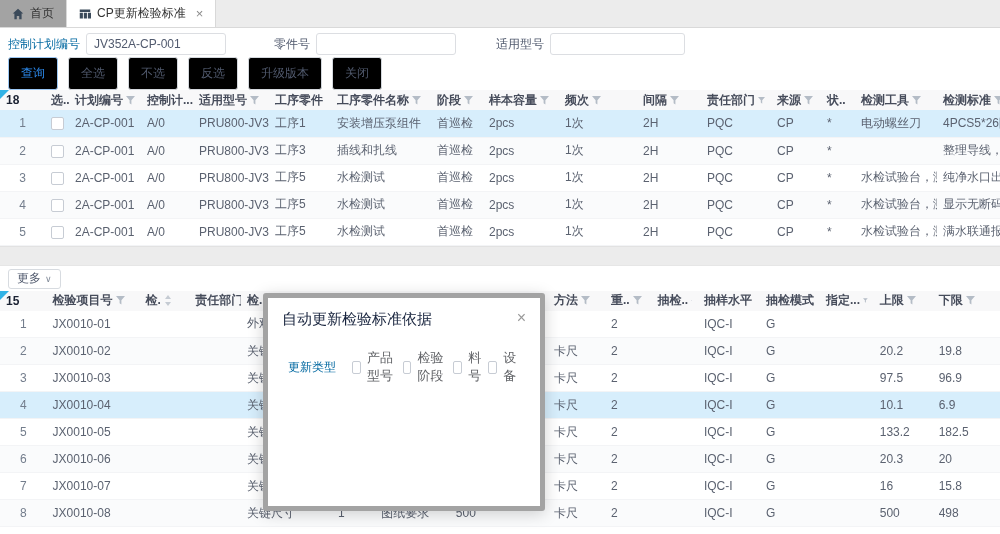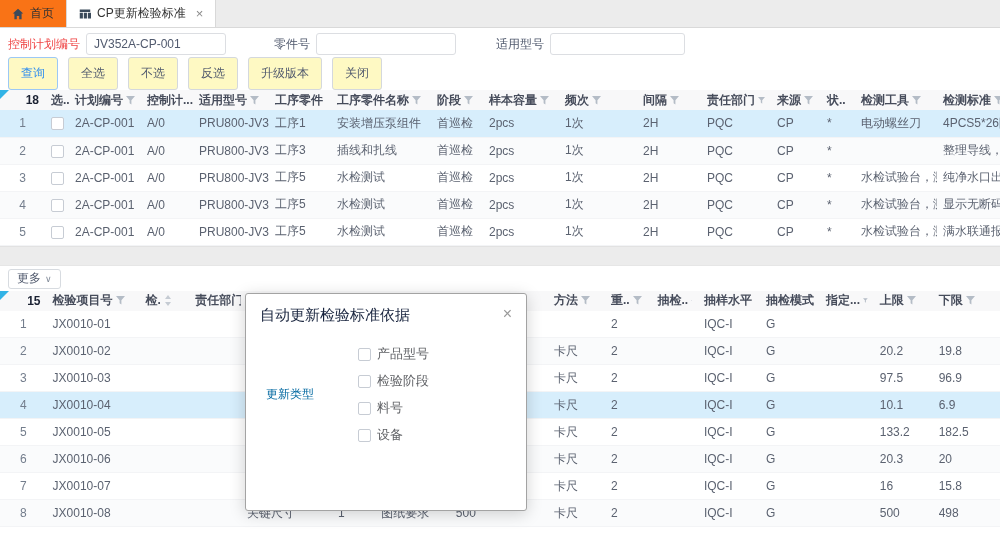--- a/index.html
+++ b/index.html
@@ -1,64 +1,64 @@
 <!DOCTYPE html>
 <html><head>
 <meta charset="utf-8">
 <style>
   *{box-sizing:border-box;margin:0;padding:0}
   html,body{width:1000px;height:534px}
   body{overflow:hidden;font-family:"Liberation Sans",sans-serif;font-size:12px;background:#fff;position:relative;color:#515a6e}
 
   
   .tabbar{height:28px;background:#ececec;display:flex;align-items:stretch;border-bottom:1px solid #d9d9d9}
-  .tab{display:flex;align-items:center;gap:6px;padding:0 12px;background:#f97316;border-right:1px solid #d8d8d8;color:#333;cursor:pointer;white-space:nowrap}
+  .tab{display:flex;align-items:center;gap:6px;padding:0 12px;background:#a3a3a3;border-right:1px solid #d8d8d8;color:#333;cursor:pointer;white-space:nowrap}
   .tab.active{background:#fff}
   .tab .close{color:#8a8a8a;margin-left:4px;font-size:13px;line-height:1}
 
   
   .filter-row{display:flex;align-items:center;padding:5px 8px;height:32px;background:#fff}
   .filter-row label{margin-right:6px;white-space:nowrap}
-  label.required{color:#ef4444}
+  label.required{color:#0369a1}
   .filter-row input{width:140px;height:22px;border:1px solid #dcdee2;border-radius:3px;padding:0 7px;font:inherit;color:#515a6e;outline:none;background:#fff}
   .gap2{margin-left:48px}.gap3{margin-left:40px}
 
   
   .toolbar{display:flex;gap:10px;padding:2px 8px 6px;height:30px;align-items:center;background:#fff}
-  .btn{height:33px;padding:0 12px;background:#fef9c3;border:1px solid #d4d8dd;border-radius:3px;font:inherit;color:#515a6e;cursor:pointer;white-space:nowrap}
+  .btn{height:33px;padding:0 12px;background:#000000;border:1px solid #d4d8dd;border-radius:3px;font:inherit;color:#515a6e;cursor:pointer;white-space:nowrap}
   .btn.primary{color:#2d8cf0;border-color:#9cc8f5}
 
   
   .tbl-wrap{overflow:hidden;width:1000px;background:#fff}
   table{border-collapse:collapse;table-layout:fixed}
   th{background:#f8f8f9;height:20px;font-weight:700;color:#464c5b;text-align:left;padding:0 6px;white-space:nowrap;overflow:hidden;position:relative;font-size:12px}
   td{height:27px;padding:0 6px;white-space:nowrap;overflow:hidden;border-bottom:1px solid #f3f4f6;color:#5b6270;background-clip:padding-box}
   tbody tr{background:#fff}
   tbody tr:nth-child(even){background:#fafbfc}
   tbody tr.selected{background:#d7eefc}
   .idx{text-align:center;color:#737d8c}
-  .count-cell{text-align:right;font-weight:700;color:#1b2233}
+  .count-cell{text-align:left;font-weight:700;color:#1b2233}
   .corner{position:absolute;top:0;left:0;width:0;height:0;border-top:9px solid #32b3e6;border-right:9px solid transparent}
   .cbcell{text-align:center}
   .cb{display:inline-block;width:13px;height:13px;border:1px solid #c7ccd4;border-radius:2px;background:#fff;vertical-align:middle}
   .th-inner{display:flex;align-items:center;gap:3px}
 
   
   .gapband{height:20px;background:#ececec;border-top:1px solid #e2e2e2;border-bottom:1px solid #e6e6e6}
   .more-btn{display:inline-flex;align-items:center;gap:4px;margin:3px 0 2px 8px;height:20px;padding:0 8px;border:1px solid #d7dbe0;border-radius:3px;background:#fff;color:#515a6e;cursor:pointer;font:inherit}
   .more-btn .caret{font-size:9px;color:#808a98}
 
   
-  .dialog{position:absolute;left:245px;top:293px;width:282px;height:218px;background:#fff;border:1px solid #a3a3a3;border-radius:3px;box-shadow:0 3px 16px rgba(0,0,0,.18);z-index:20}
+  .dialog{position:absolute;left:263px;top:293px;width:282px;height:218px;background:#fff;border:5px solid #a3a3a3;border-radius:3px;box-shadow:0 3px 16px rgba(0,0,0,.18);z-index:20}
   .dialog-header{display:flex;justify-content:space-between;align-items:flex-start;padding:12px 14px 6px}
   .dialog-title{font-size:15px;color:#17233d;font-weight:500}
   .dialog-close{color:#999;font-size:16px;line-height:1;cursor:pointer}
   .dialog-body{display:flex;padding:14px 20px 0}
   .dlg-label{width:92px;color:#0369a1;align-self:center}
-  .options{display:flex;flex-direction:column;gap:9px}
+  .options{display:flex;flex-direction:row;gap:3px}
   .option{display:flex;align-items:center;gap:6px;color:#606266;font-size:13px;cursor:pointer}
   .dialog-footer{position:absolute;left:0;right:0;bottom:0;display:flex;justify-content:center;gap:14px;padding:9px 0 11px;border-top:1px solid #eef0f3}
   .dlg-btn{height:24px;padding:0 14px;background:#fff;border:1px solid #d4d8dd;border-radius:3px;font:inherit;color:#515a6e;cursor:pointer}
 </style>
 </head>
 <body>
 
 <div class="tabbar">
   <div class="tab">
     <svg width="12" height="12" viewBox="0 0 16 16">

